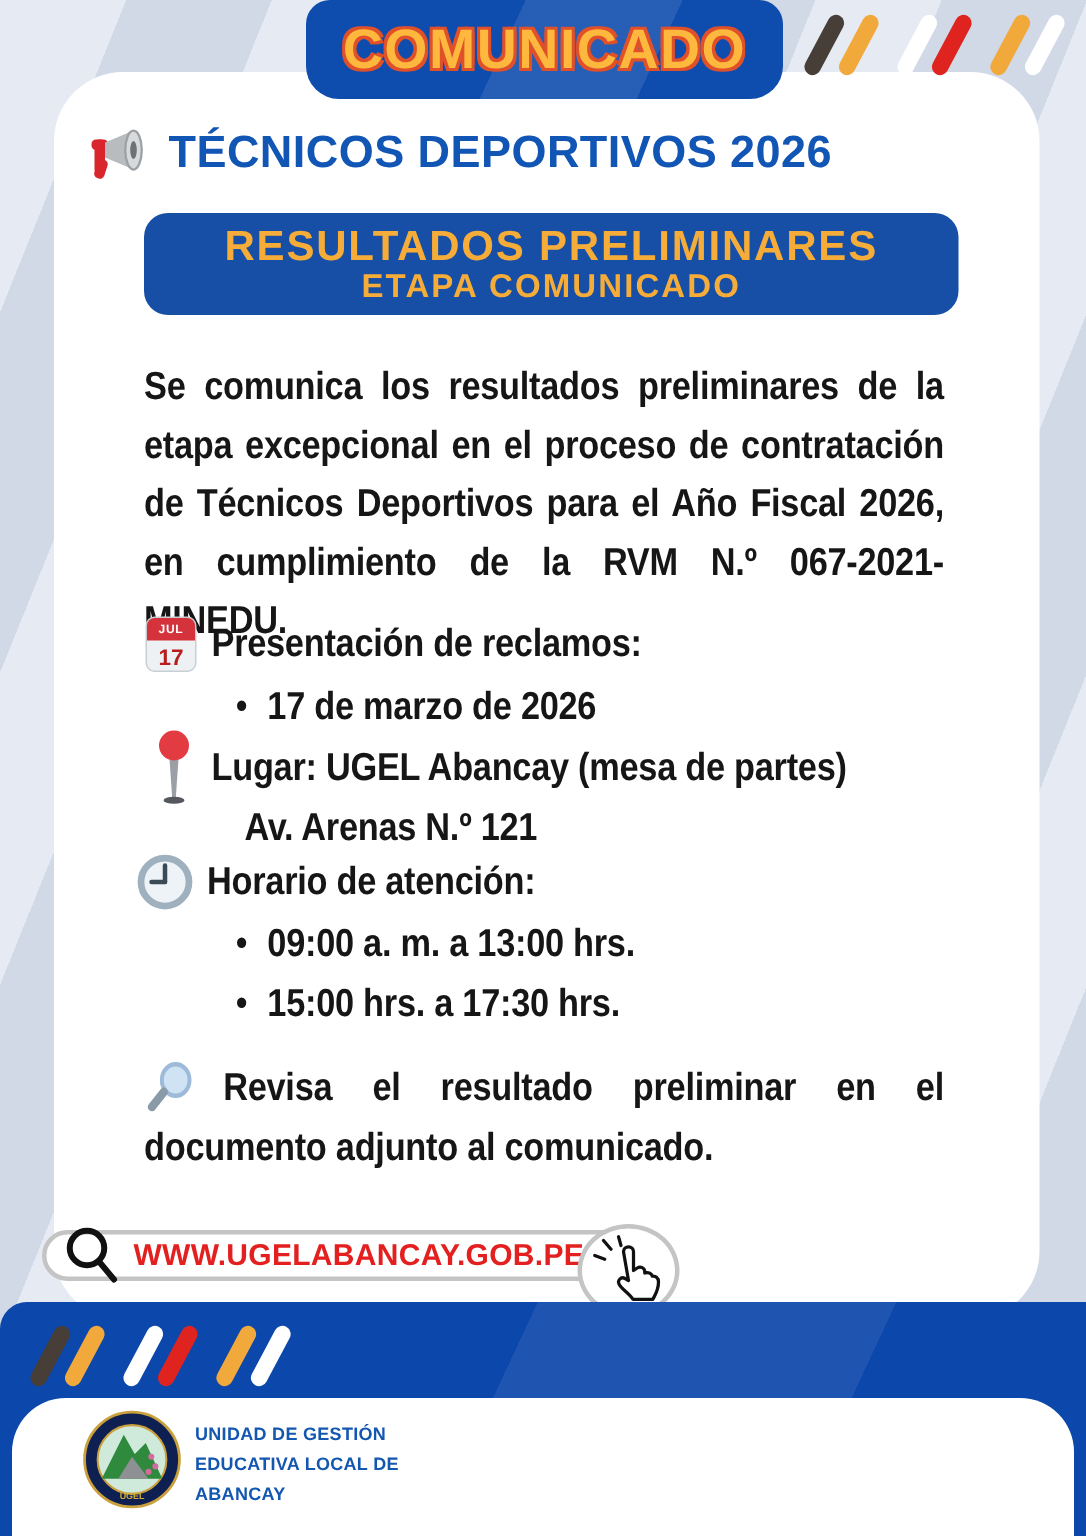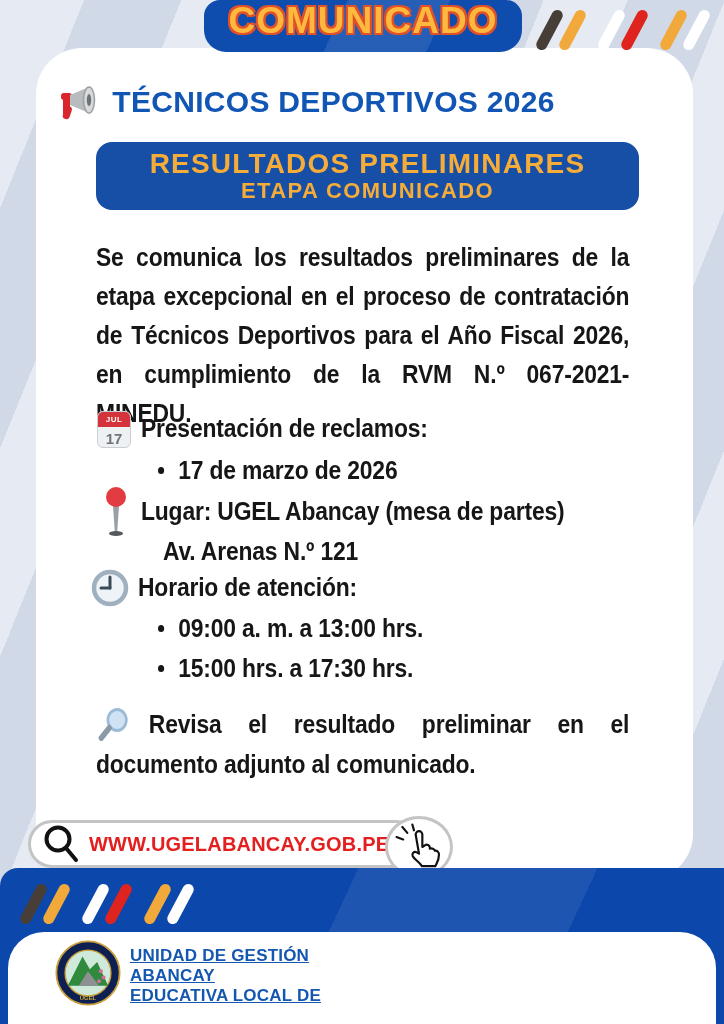--- a/index.html
+++ b/index.html
@@ -7,22 +7,22 @@
     --accent-yellow:#f6ac38; --banner-outline:#e0512a; --accent-red:#e3201f;
     --title-blue:#1155b5; --text-dark:#161616; --footer-blue:#1457b0; --pill-border:#c4c4c4;
     --stripe-dark:#473e37; --stripe-yellow:#f2a93b; --stripe-red:#df241f; --stripe-white:#ffffff;
   }
   *{margin:0;padding:0;box-sizing:border-box}
   html,body{font-family:"Liberation Sans",sans-serif;}
   .page{position:relative;width:724px;height:1024px;overflow:hidden;
     background-color:var(--page-bg);
     background-image:repeating-linear-gradient(112deg,rgba(255,255,255,.30) 0 78px,rgba(183,194,214,.28) 78px 168px);}
   .main-card{position:absolute;left:36px;top:48px;width:657px;height:832px;background:#fff;border-radius:46px;}
-  .banner{position:absolute;left:204px;top:0;width:318px;height:52px;background:var(--primary-blue);
-    border-radius:16px 16px 22px 22px;display:flex;align-items:flex-start;justify-content:center;
+  .banner{position:absolute;left:204px;top:0;width:318px;height:66px;background:var(--primary-blue);
+    border-radius:16px 16px 22px 22px;display:flex;align-items:center;justify-content:center;
     background-image:linear-gradient(115deg,rgba(255,255,255,0) 42%,rgba(255,255,255,.10) 42%,rgba(255,255,255,.10) 72%,rgba(255,255,255,0) 72%);}
   .banner-text{font-size:37px;font-weight:800;letter-spacing:1px;color:#ffb83e;
     text-shadow:-2px -2px 0 var(--banner-outline),2px -2px 0 var(--banner-outline),-2px 2px 0 var(--banner-outline),2px 2px 0 var(--banner-outline),0 2px 0 var(--banner-outline);}
   .deco{position:absolute;display:flex;align-items:flex-start;}
   .deco span{width:11px;height:44px;border-radius:8px;transform:rotate(28deg);flex:none;}
   .deco .g1{margin-left:12px}.deco .g2{margin-left:28px}
   .c-dark{background:var(--stripe-dark)}.c-yellow{background:var(--stripe-yellow)}
   .c-red{background:var(--stripe-red)}.c-white{background:var(--stripe-white)}
   .deco-top{right:22px;top:8px;}
   .deco-bottom{left:28px;top:14px;}
@@ -36,36 +36,36 @@
   .intro{position:absolute;left:96px;top:238px;width:606px;font-size:26px;line-height:39px;font-weight:600;
     letter-spacing:-.2px;color:var(--text-dark);text-align:justify;}
   .item-label{position:absolute;font-size:26px;font-weight:600;color:var(--text-dark);white-space:nowrap;letter-spacing:-.2px;}
   .bullet-row{position:absolute;display:flex;align-items:center;gap:16px;}
   .bullet-dot{width:7px;height:7px;border-radius:50%;background:var(--text-dark);flex:none;}
   .bullet-text{font-size:26px;font-weight:600;color:var(--text-dark);white-space:nowrap;letter-spacing:-.2px;}
   .icon-abs{position:absolute;}
   .calendar{width:34px;height:37px;border-radius:6px;overflow:hidden;background:#eef1f4;border:1px solid #c9ced4;}
   .calendar .cal-top{height:15px;background:#d5333b;color:#fff;font-size:8px;font-weight:800;
     display:flex;align-items:center;justify-content:center;letter-spacing:.5px;}
-  .calendar .cal-day{height:22px;display:flex;align-items:center;justify-content:center;font-size:15px;font-weight:800;color:#737373;}
+  .calendar .cal-day{height:22px;display:flex;align-items:center;justify-content:center;font-size:15px;font-weight:800;color:#b91c1c;}
   .note{position:absolute;left:96px;top:704px;width:606px;font-size:26px;line-height:40px;font-weight:600;
     letter-spacing:-.2px;color:var(--text-dark);text-align:justify;}
   .note .note-icon{float:left;width:46px;height:34px;margin:3px 14px 0 0;}
-  .search-pill{position:absolute;left:28px;top:820px;width:392px;height:48px;background:#fff;
+  .search-pill{position:absolute;left:28px;top:820px;width:392px;height:34px;background:#fff;
     border:3px solid var(--pill-border);border-radius:26px;display:flex;align-items:center;}
   .pill-url{font-size:20px;font-weight:800;letter-spacing:.2px;color:var(--accent-red);white-space:nowrap;margin-left:10px;}
   .hand-badge{position:absolute;right:-36px;top:-7px;width:68px;height:62px;background:#fff;
     border:3px solid var(--pill-border);border-radius:50%;display:flex;align-items:center;justify-content:center;}
   .blue-band{position:absolute;left:0;top:868px;width:724px;height:156px;background:var(--band-blue);
     border-radius:18px 0 0 0;
     background-image:linear-gradient(115deg,rgba(255,255,255,0) 45%,rgba(255,255,255,.08) 45%,rgba(255,255,255,.08) 75%,rgba(255,255,255,0) 75%);}
   .footer-card{position:absolute;left:8px;top:932px;width:708px;height:92px;background:#fff;border-radius:36px 36px 0 0;}
   .footer-logo{position:absolute;left:47px;top:8px;width:66px;height:66px;}
   .org{position:absolute;left:122px;top:14px;display:flex;flex-direction:column;}
-  .org span{font-size:17px;font-weight:800;color:var(--footer-blue);line-height:20px;letter-spacing:.2px;white-space:nowrap;text-decoration:underline;}
+  .org span{font-size:12px;font-weight:800;color:var(--footer-blue);line-height:20px;letter-spacing:.2px;white-space:nowrap;}
 </style>
 </head>
 <body>
 
 <div class="page">
 
   <div class="main-card"></div>
 
   <div class="banner">
     <span class="banner-text">COMUNICADO</span>
@@ -174,18 +174,18 @@
       <circle cx="36" cy="36" r="25" fill="#cfe9db" stroke="#c9a03c" stroke-width="1.5"></circle>
       <path d="M14 50 L30 18 L38 32 L46 24 L58 50 Z" fill="#2f8a3d"></path>
       <path d="M26 50 L36 34 L48 50 Z" fill="#8e9094"></path>
       <circle cx="50" cy="34" r="2.2" fill="#d46a9e"></circle>
         <circle cx="53" cy="41" r="2.2" fill="#d46a9e"></circle>
         <circle cx="48" cy="45" r="2.2" fill="#d46a9e"></circle>
       <text x="36" y="65" text-anchor="middle" font-size="6.5" font-weight="bold" fill="#d4af37">UGEL</text>
     </svg>
     <div class="org">
       <span>UNIDAD DE GESTIÓN</span>
+      <span>EDUCATIVA LOCAL DE</span>
       <span>ABANCAY</span>
-      <span>EDUCATIVA LOCAL DE</span>
     </div>
   </div>
 
 </div>
 
 </body></html>

